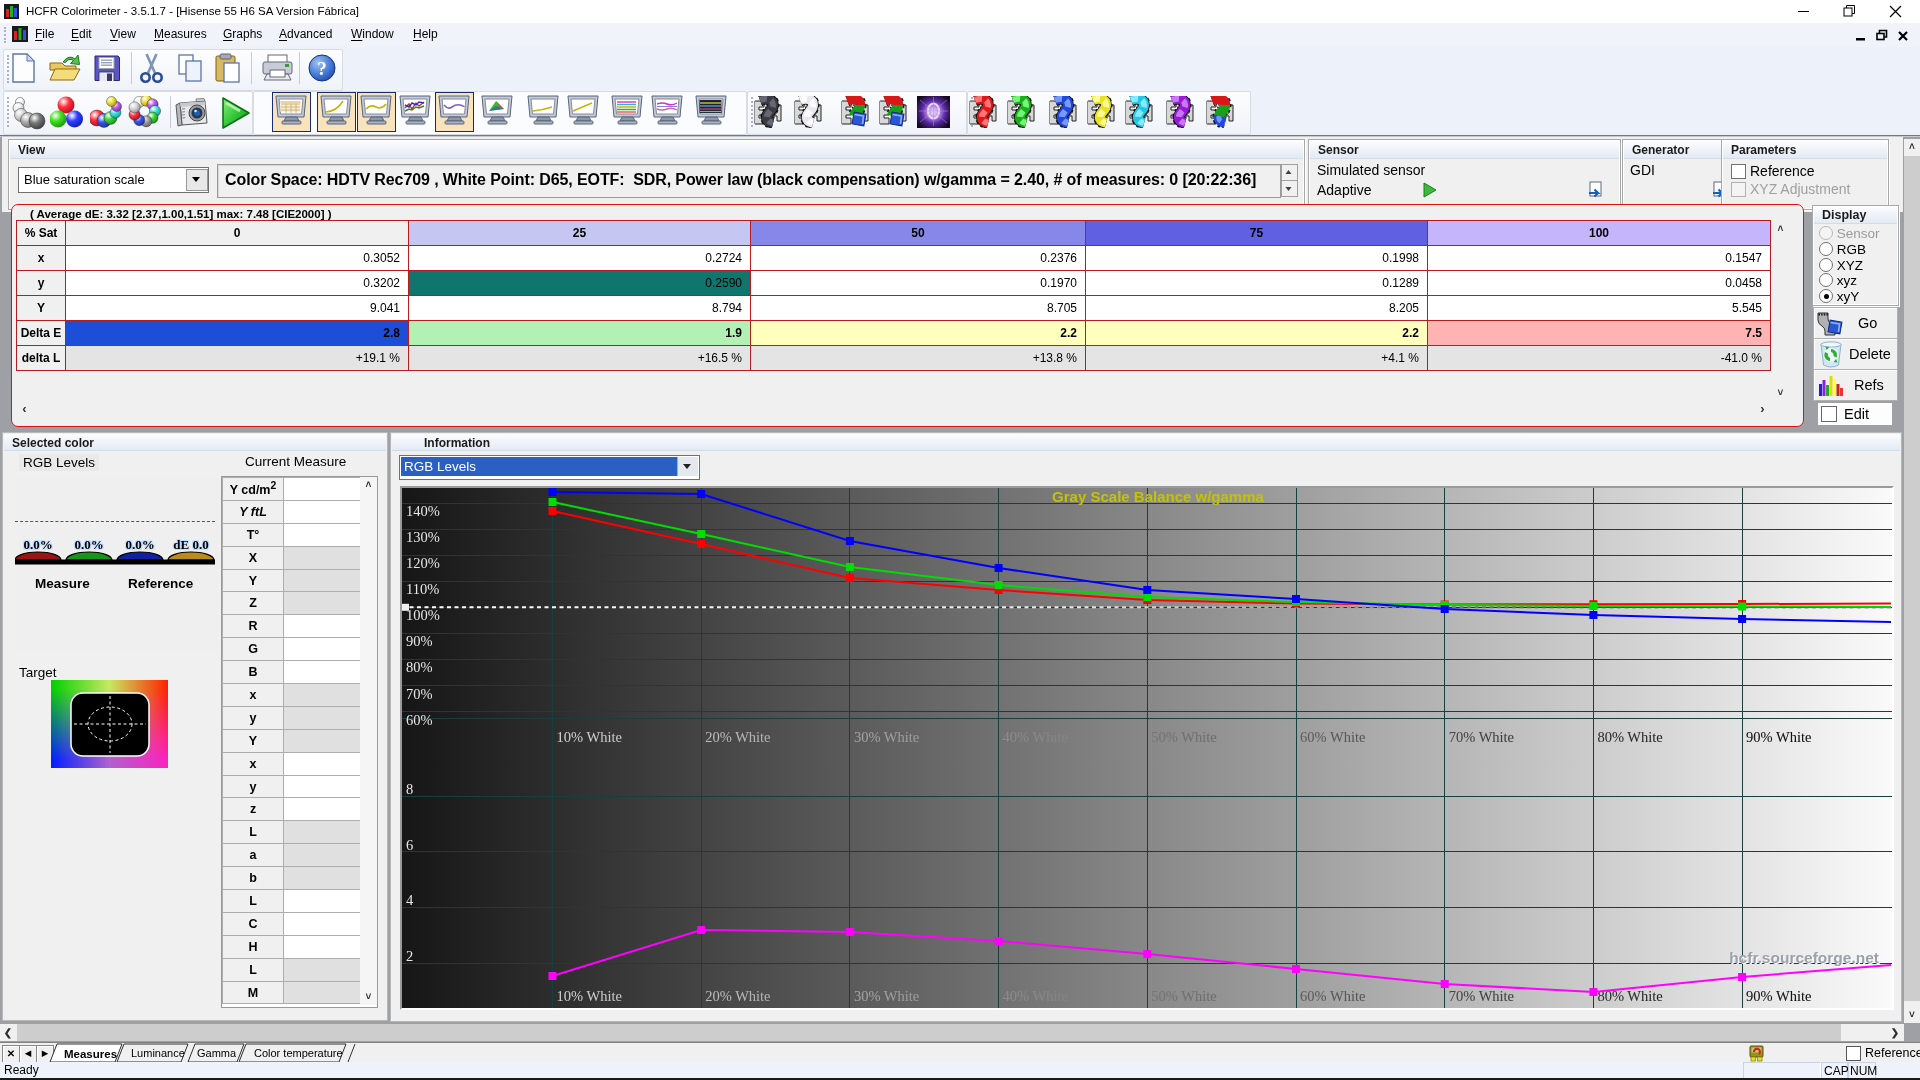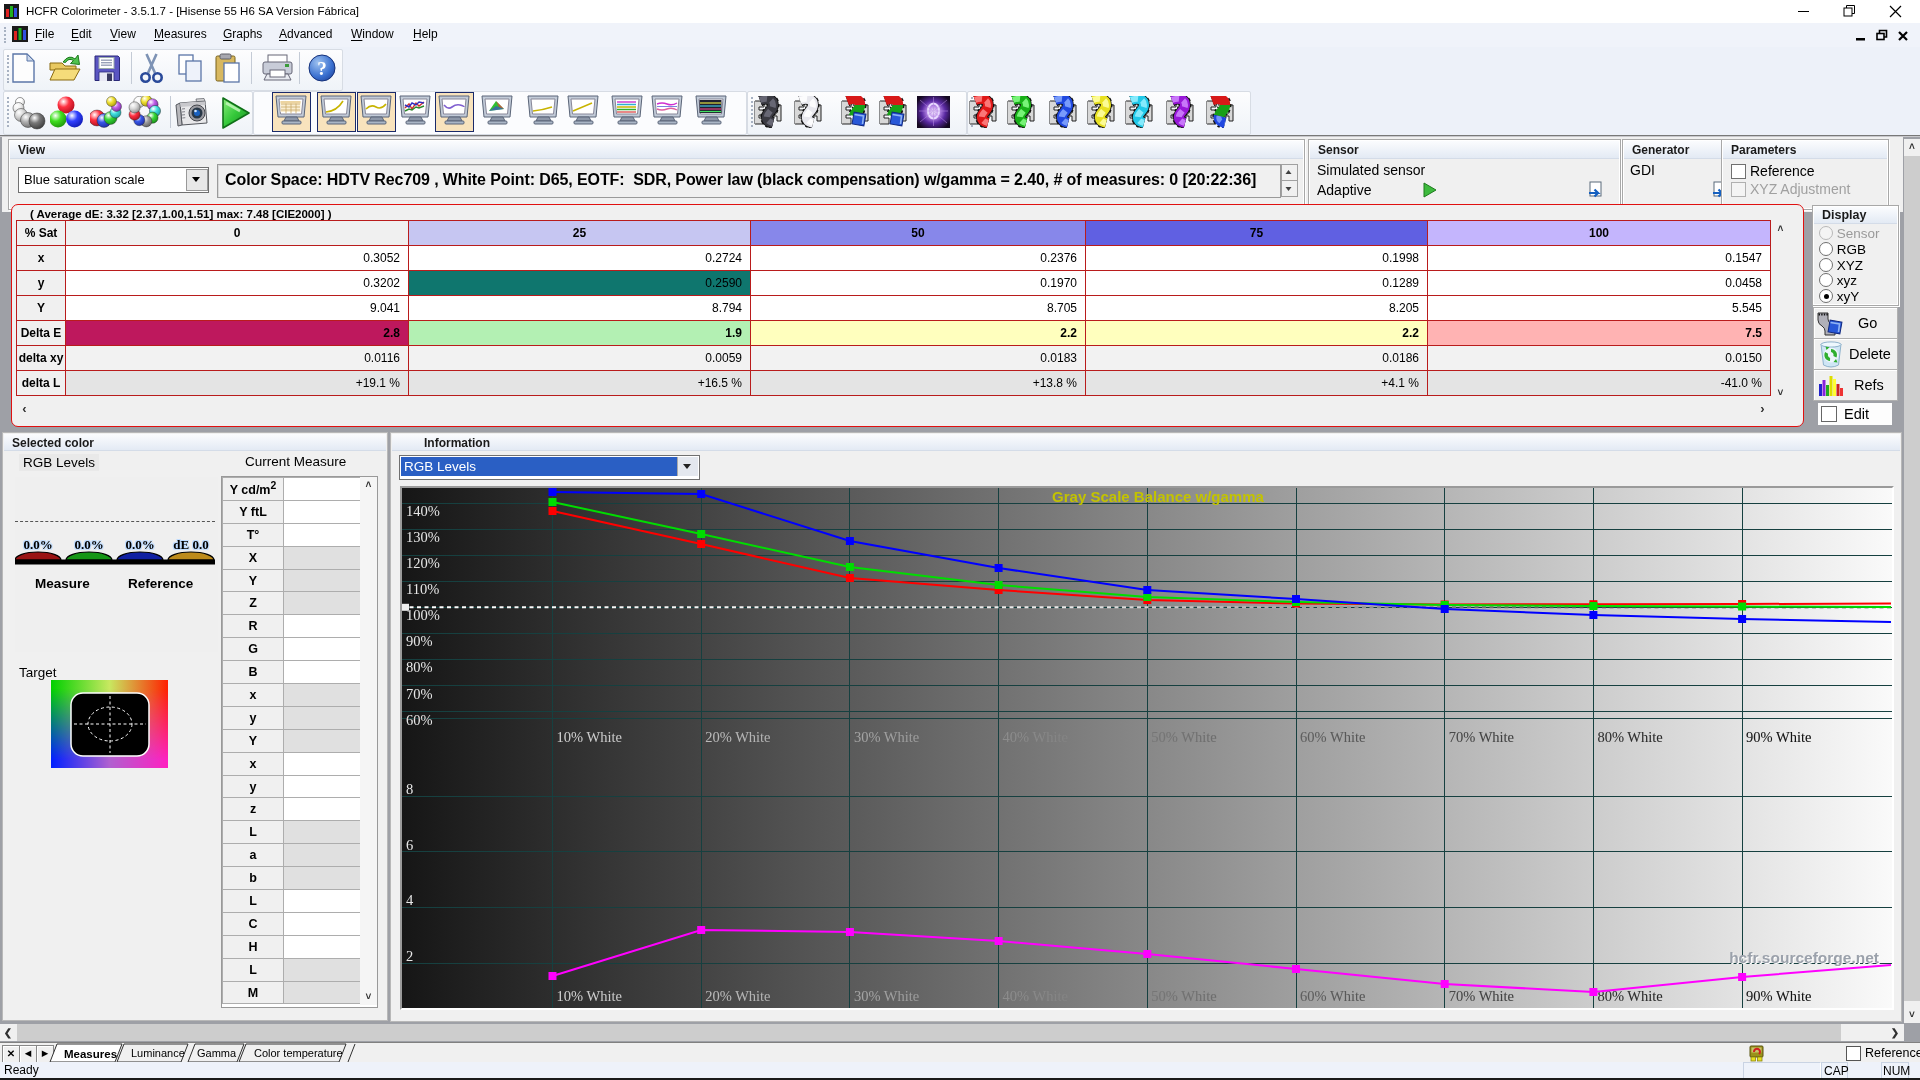--- a/index.html
+++ b/index.html
@@ -619,33 +619,25 @@
     <tr>
             <td class="rh">Y</td>
             <td style="background:#fff">9.041</td>
             <td style="background:#fff">8.794</td>
             <td style="background:#fff">8.705</td>
             <td style="background:#fff">8.205</td>
             <td style="background:#fff">5.545</td>
           </tr>
     <tr>
             <td class="rh">Delta E</td>
-            <td class="bold" style="background:#be185d">2.8</td>
+            <td class="bold" style="background:#1d4ed8">2.8</td>
             <td class="bold" style="background:#b3f0b3">1.9</td>
             <td class="bold" style="background:#ffffbe">2.2</td>
             <td class="bold" style="background:#ffffbe">2.2</td>
             <td class="bold" style="background:#ffb3b3">7.5</td>
-          </tr>
-    <tr>
-            <td class="rh">delta xy</td>
-            <td style="background:#f2f2f2">0.0116</td>
-            <td style="background:#f2f2f2">0.0059</td>
-            <td style="background:#f2f2f2">0.0183</td>
-            <td style="background:#f2f2f2">0.0186</td>
-            <td style="background:#f2f2f2">0.0150</td>
           </tr>
     <tr>
             <td class="rh">delta L</td>
             <td style="background:#e4e4e4">+19.1 %</td>
             <td style="background:#e4e4e4">+16.5 %</td>
             <td style="background:#e4e4e4">+13.8 %</td>
             <td style="background:#e4e4e4">+4.1 %</td>
             <td style="background:#e4e4e4">-41.0 %</td>
           </tr>
   </tbody>
@@ -784,21 +776,21 @@
   </div>
 
   <div class="abs" style="left:218px;top:43px;width:155px;height:530px;border:1px solid #999;background:#fff;">
     <table style="border-collapse:collapse;table-layout:fixed;font-size:12.5px;">
         <tbody>
           <tr style="height:22.9px;">
             <td style="width:60px;background:#f0f0f0;border:1px solid #adadad;text-align:center;font-weight:bold;padding:0;">Y cd/m<sup>2</sup></td>
             <td style="width:76px;background:#ffffff;border:1px solid #adadad;padding:0;"></td>
           </tr>
           <tr style="height:22.9px;">
-            <td style="width:60px;background:#f0f0f0;border:1px solid #adadad;text-align:center;font-weight:bold;padding:0;">Y ftL</td>
+            <td style="width:60px;background:#f0f0f0;border:1px solid #adadad;text-align:center;font-weight:bold;padding:0;font-style:italic;">Y ftL</td>
             <td style="width:76px;background:#ffffff;border:1px solid #adadad;padding:0;"></td>
           </tr>
           <tr style="height:22.9px;">
             <td style="width:60px;background:#f0f0f0;border:1px solid #adadad;text-align:center;font-weight:bold;padding:0;">T°</td>
             <td style="width:76px;background:#ffffff;border:1px solid #adadad;padding:0;"></td>
           </tr>
           <tr style="height:22.9px;">
             <td style="width:60px;background:#f0f0f0;border:1px solid #adadad;text-align:center;font-weight:bold;padding:0;">X</td>
             <td style="width:76px;background:#e0e0e0;border:1px solid #adadad;padding:0;"></td>
           </tr>
@@ -1024,17 +1016,17 @@
   <div class="abs" style="left:1846px;top:3px;width:13px;height:13px;background:#fff;border:1px solid #555;"></div>
   <span class="abs" style="left:1865px;top:3px;font-size:12.5px;">Reference</span>
 </div>
 
 <div class="abs" id="statusbar">
   <span class="abs" style="left:4px;top:1px;">Ready</span>
   <div class="abs" style="left:1743px;top:0;width:76px;height:15px;border:1px solid #c9d3e3;border-right:1px solid #fff;"></div>
   <div class="abs" style="left:1821px;top:0;width:25px;height:15px;border:1px solid #c9d3e3;">
       <span style="position:absolute;left:2px;top:1px;">CAP</span>
     </div>
-  <div class="abs" style="left:1848px;top:0;width:26px;height:15px;border:1px solid #c9d3e3;margin-left:33px;">
+  <div class="abs" style="left:1848px;top:0;width:26px;height:15px;border:1px solid #c9d3e3;">
       <span style="position:absolute;left:1px;top:1px;">NUM</span>
     </div>
 </div>
 <div class="abs" id="blackline"></div>
 
 </body></html>

